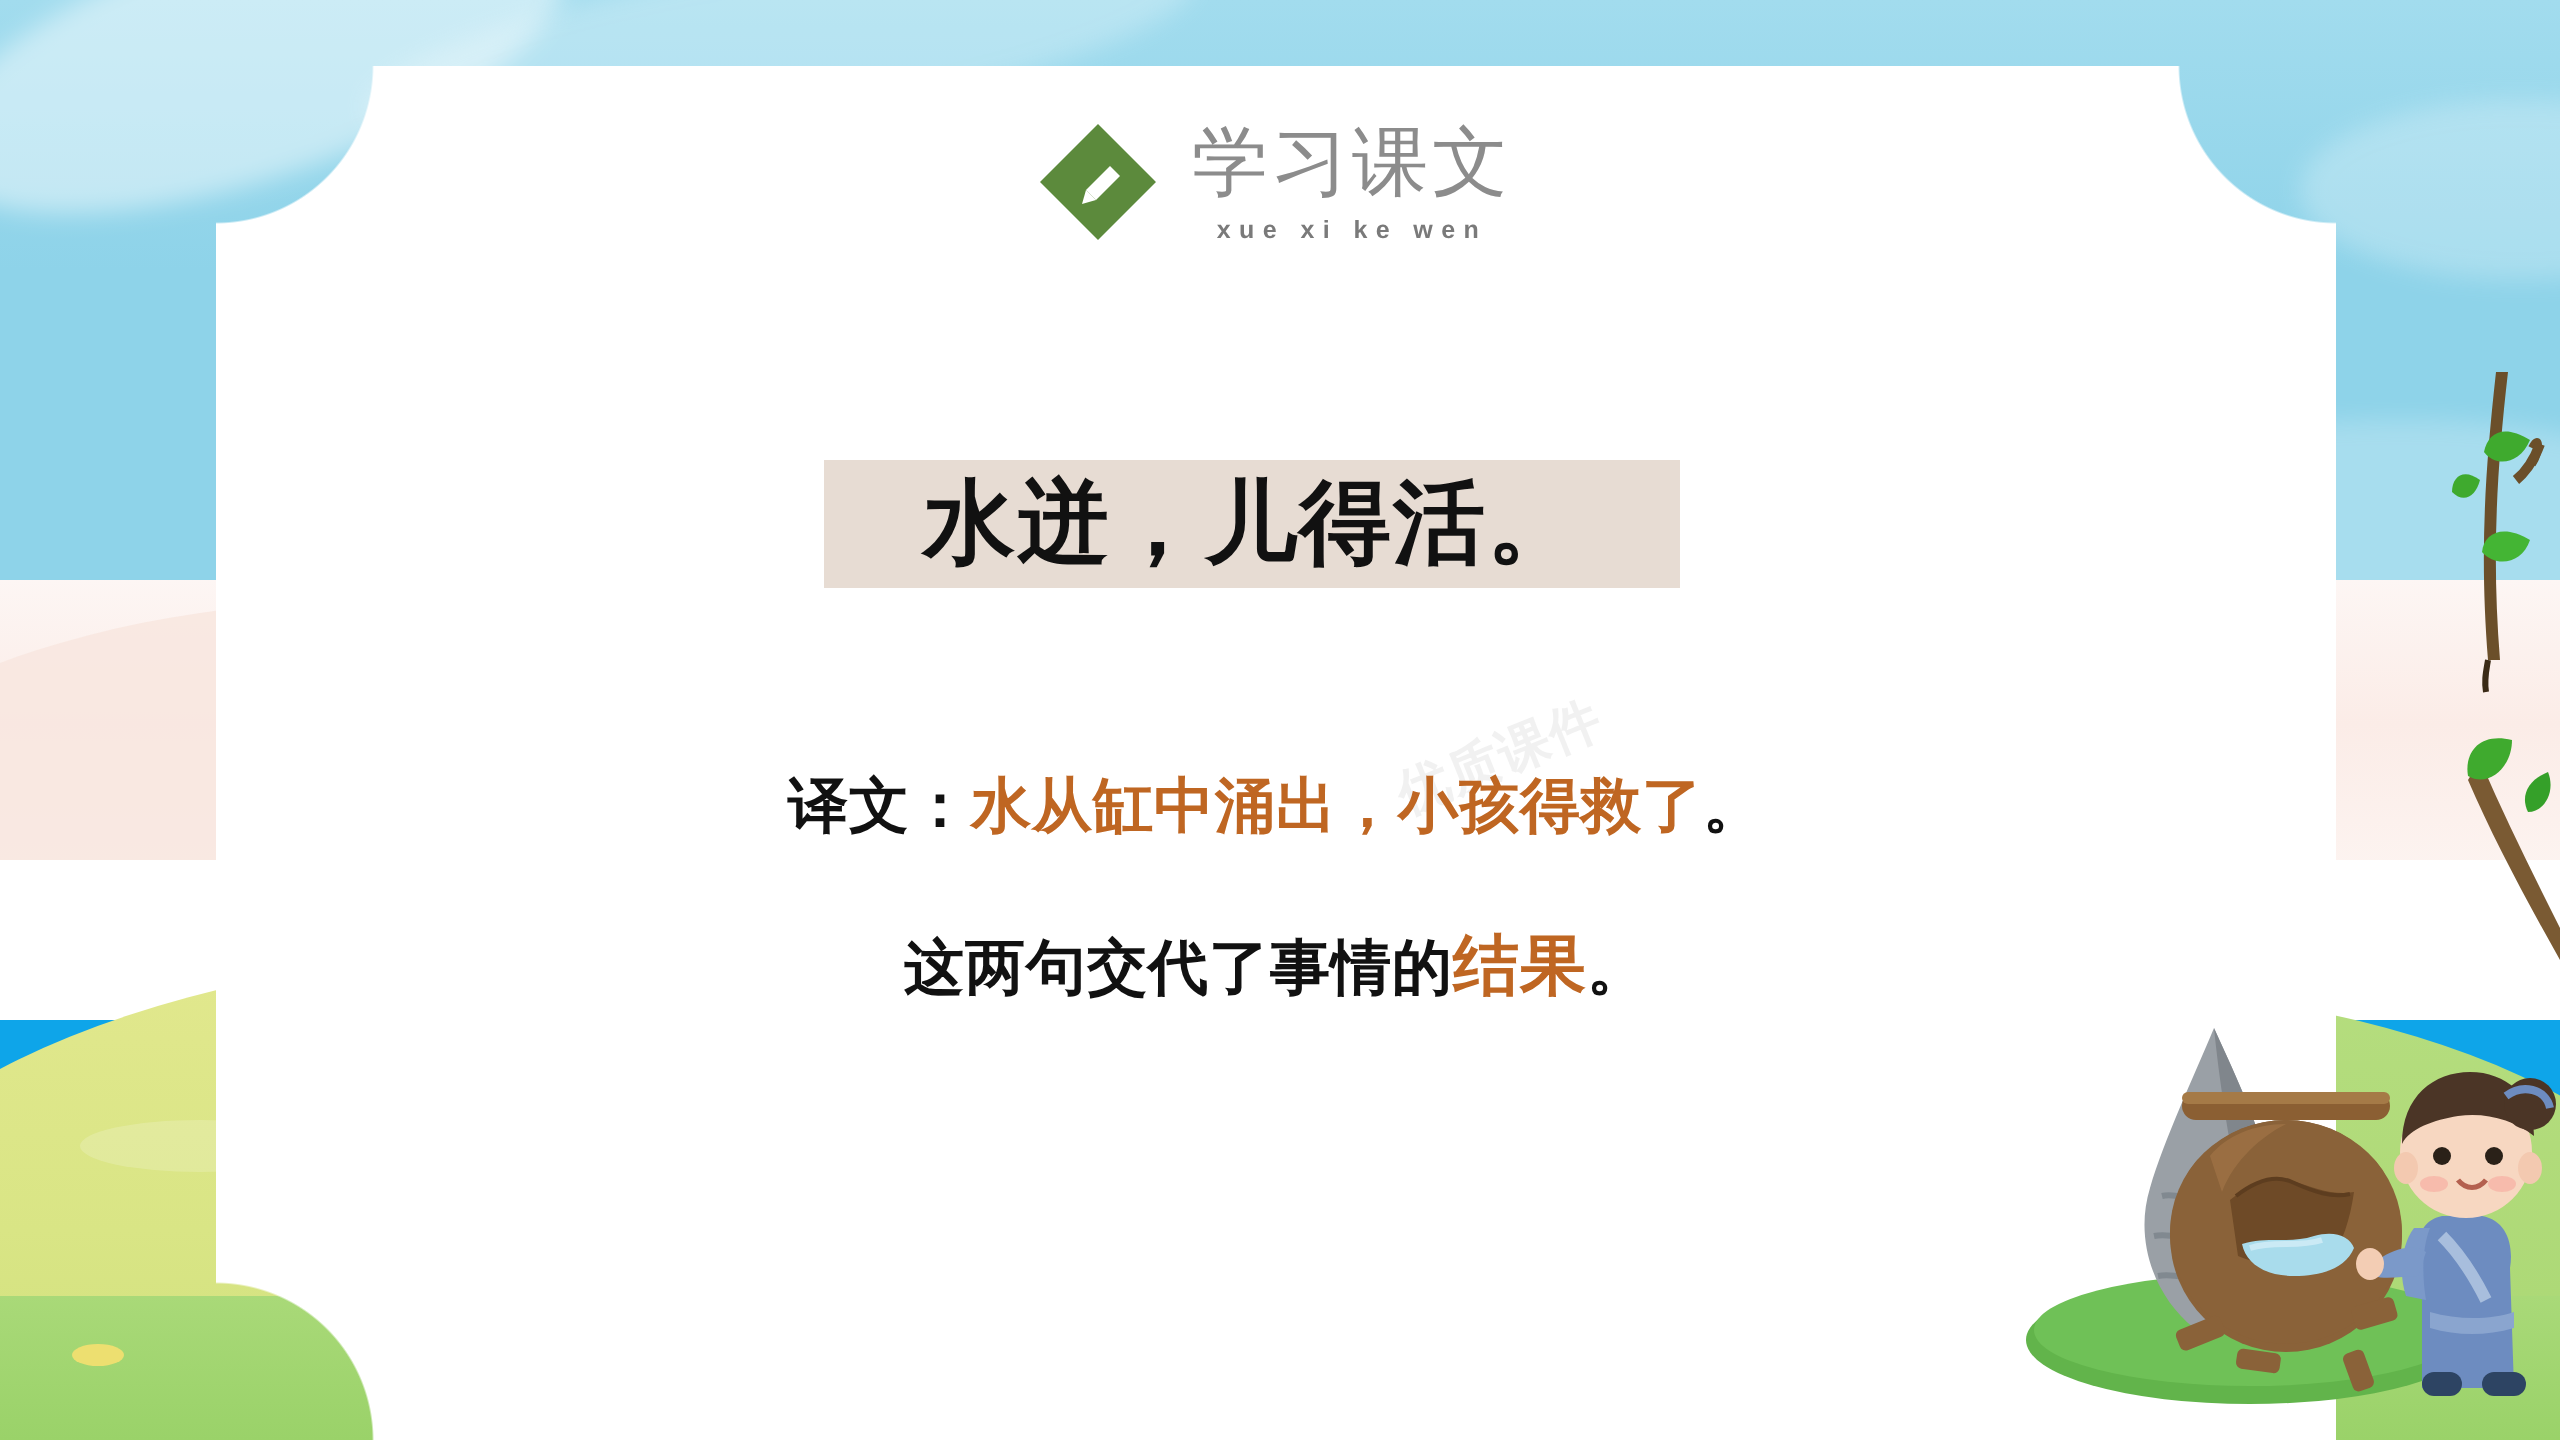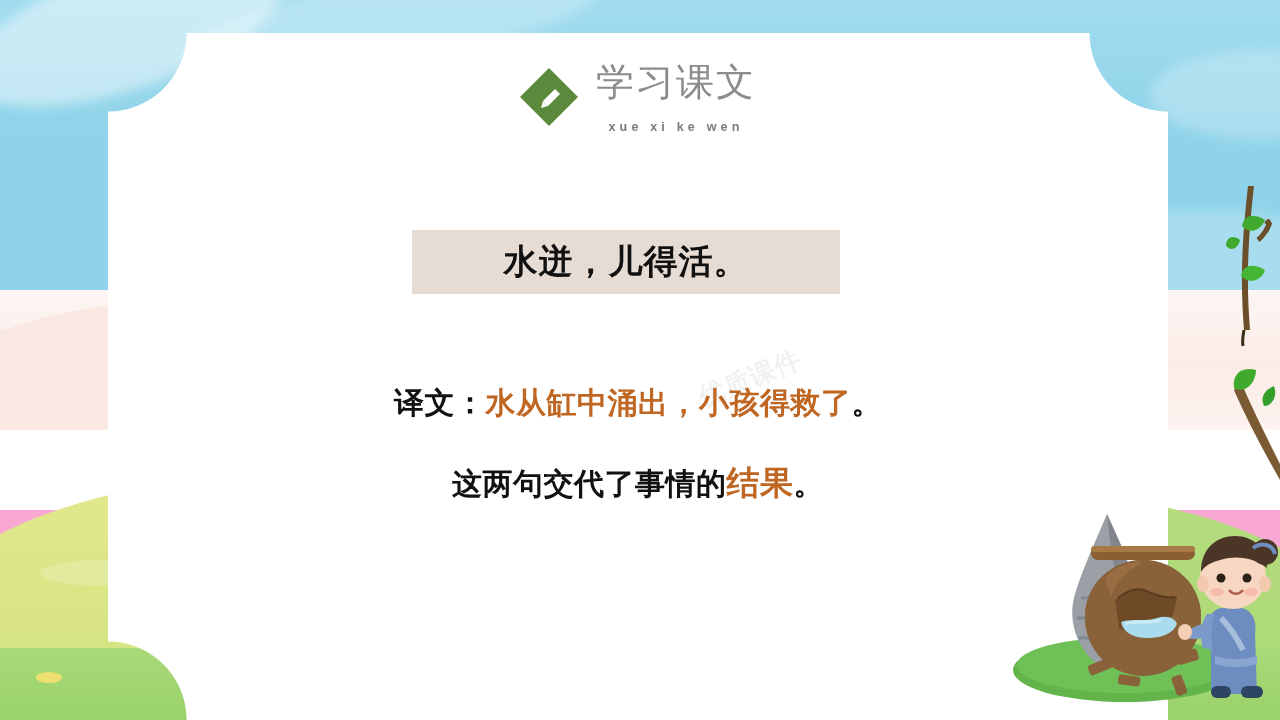--- a/index.html
+++ b/index.html
@@ -10,21 +10,21 @@
     overflow: hidden;
     font-family: "Liberation Sans", sans-serif;
   }
 
   
   .stage {
     position: relative;
     width: 1280px;
     height: 720px;
     overflow: hidden;
-    background: #f9a8d4;
+    background: #0ea5e9;
   }
 
   
   .bg-sky {
     position: absolute;
     left: 0; top: 0;
     width: 1280px; height: 300px;
     background: linear-gradient(180deg, #a2dcee 0%, #8ed3e9 45%, #8ed3e9 100%);
   }
   .bg-cloud {
@@ -133,36 +133,36 @@
     font-size: 38px;
     color: #8c8c8c;
     letter-spacing: 2px;
     line-height: 1.12;
     font-weight: 400;
   }
   .logo-sub {
     font-size: 12.5px;
     color: #7a7a7a;
     letter-spacing: 4.2px;
-    margin-top: 16px;
+    margin-top: 4px;
     font-weight: 600;
   }
 
   
   .content { position: absolute; left: 0; top: 0; width: 1060px; height: 687px; }
 
   .quote-box {
     position: absolute;
     left: 304px; top: 197px;
     width: 428px; height: 64px;
     background: #e7dcd3;
     display: flex; align-items: center; justify-content: center;
   }
   .quote-text {
-    font-size: 34px;
+    font-size: 46px;
     color: #111111;
     font-weight: 700;
     letter-spacing: 1px;
     font-family: "Liberation Serif", serif;
   }
 
   .line-translation {
     position: absolute;
     left: 0; top: 350px;
     width: 1060px;

